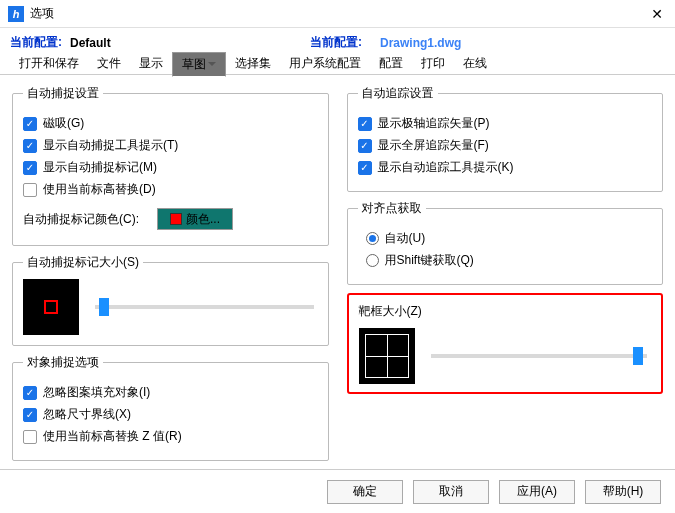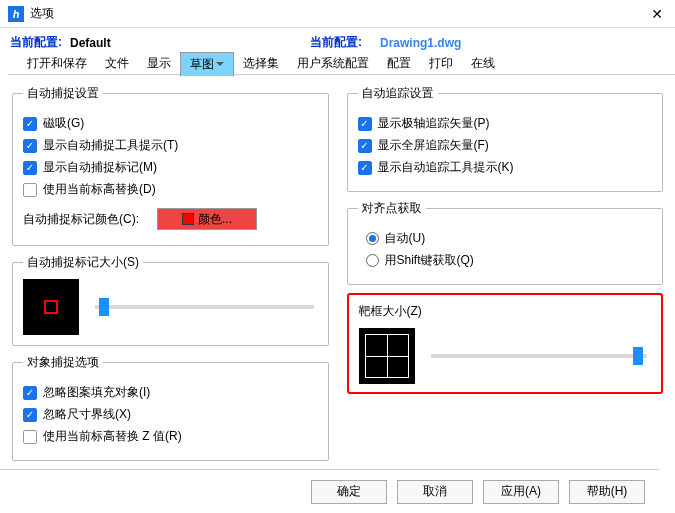--- a/index.html
+++ b/index.html
@@ -6,51 +6,51 @@
   body { margin: 0; background: #fff; font-size: 12px; color: #000; width: 675px; height: 513px; overflow: hidden; }
   .titlebar { height: 28px; background: #fff; display: flex; align-items: center; padding: 0 8px; border-bottom: 1px solid #e0e0e0; }
   .titlebar .icon { width: 16px; height: 16px; background: #1a73e8; margin-right: 6px; display: flex; align-items: center; justify-content: center; color: #fff; font-style: italic; font-size: 11px; font-weight: bold; }
   .titlebar .title { flex: 1; }
   .titlebar .close { width: 20px; text-align: center; font-size: 14px; cursor: pointer; }
   .cfg-row { padding: 6px 10px 2px; display: flex; align-items: center; color: #0033cc; font-weight: bold; }
   .cfg-row .lbl1 { width: 60px; }
   .cfg-row .val1 { width: 240px; color: #000; }
   .cfg-row .lbl2 { width: 70px; }
   .cfg-row .val2 { color: #3b82f6; }
-  .tabs { display: flex; padding: 0 10px; align-items: center; height: 22px; border-bottom: 1px solid #ccc; margin-bottom: 6px; margin-left: 8px; }
+  .tabs { display: flex; padding: 0 10px; align-items: center; height: 22px; border-bottom: 1px solid #ccc; margin-bottom: 6px; }
   .tab { padding: 3px 9px; cursor: pointer; color: #000; position: relative; }
-  .tab.active { border: 1px solid #999; border-bottom: 1px solid #fff; background: #7dd3fc; margin-bottom: -1px; }
+  .tab.active { border: 1px solid #999; border-bottom: 1px solid #fff; background: #737373; margin-bottom: -1px; }
   .tab .dd::after { content: ""; display: inline-block; margin-left: 2px; border: 4px solid transparent; border-top-color: #555; position: relative; top: 2px; }
   .cols { display: flex; padding: 0 10px; gap: 14px; }
   .col { flex: 1; }
   fieldset { border: 1px solid #bbb; border-radius: 2px; margin: 4px 2px 8px; padding: 8px 10px 10px; }
   legend { padding: 0 4px; }
   .row { display: flex; align-items: center; margin: 5px 0; }
   .chk { position: relative; width: 14px; height: 14px; margin-right: 6px; border: 1px solid #999; border-radius: 2px; display: inline-flex; align-items: center; justify-content: center; }
   .chk.checked { background: #1a73e8; border-color: #1a73e8; }
   .chk.checked::after { content: "✓"; color: #fff; font-size: 10px; line-height: 1; }
   .rad { width: 13px; height: 13px; border: 1px solid #666; border-radius: 50%; margin-right: 6px; display: inline-flex; align-items: center; justify-content: center; }
   .rad.checked::after { content: ""; width: 7px; height: 7px; border-radius: 50%; background: #1a73e8; }
   .indent { padding-left: 8px; }
-  .color-btn { display: inline-flex; align-items: center; border: 1px solid #999; background: #ef4444; padding: 2px 24px; height: 22px; cursor: pointer; }
+  .color-btn { display: inline-flex; align-items: center; border: 1px solid #999; background: #0f766e; padding: 2px 12px; height: 22px; cursor: pointer; }
   .color-swatch { width: 12px; height: 12px; background: #ff0000; border: 1px solid #333; margin-right: 4px; }
   .thick-input { border: 1px solid #999; height: 22px; width: 60px; padding: 0 4px; display: inline-flex; align-items: center; justify-content: space-between; }
   .thick-input .spin { display: flex; flex-direction: column; line-height: 6px; font-size: 7px; color: #555; }
   .preview-row { display: flex; align-items: center; gap: 16px; }
   .preview-box { width: 56px; height: 56px; background: #000; display: flex; align-items: center; justify-content: center; }
   .preview-marker { width: 14px; height: 14px; border: 2px solid #ff0000; }
   .preview-target { width: 56px; height: 56px; background: #000; position: relative; }
   .preview-target .grid { position: absolute; inset: 6px; border: 1px solid #fff; }
   .preview-target .grid::before, .preview-target .grid::after { content:""; position:absolute; background:#fff; }
   .preview-target .grid::before { left:50%; top:0; bottom:0; width:1px; }
   .preview-target .grid::after { top:50%; left:0; right:0; height:1px; }
   .slider { flex: 1; height: 4px; background: #d9d9d9; position: relative; margin-right: 4px; }
   .slider .thumb { position: absolute; top: -7px; width: 10px; height: 18px; background: #1a90ff; }
   .highlight-box { border: 2px solid #ff0000; border-radius: 3px; padding: 8px 10px; margin: 4px 2px 8px; }
-  .bottom-bar { position: absolute; bottom: 0; left: 0; right: 16px; height: 44px; border-top: 1px solid #ccc; display: flex; align-items: center; justify-content: flex-end; padding: 0 14px; gap: 10px; background: #fff; }
+  .bottom-bar { position: absolute; bottom: 0; left: 0; right: 0; height: 44px; border-top: 1px solid #ccc; display: flex; align-items: center; justify-content: flex-end; padding: 0 14px; gap: 10px; background: #fff; }
   .btn { min-width: 76px; height: 24px; border: 1px solid #aaa; background: #f7f7f7; display: inline-flex; align-items: center; justify-content: center; cursor: pointer; }
   .label-space { margin-right: 18px; }
 </style>
 </head>
 <body>
 
 <div class="titlebar">
   <div class="icon">h</div>
   <div class="title">选项</div>
   <div class="close">✕</div>

